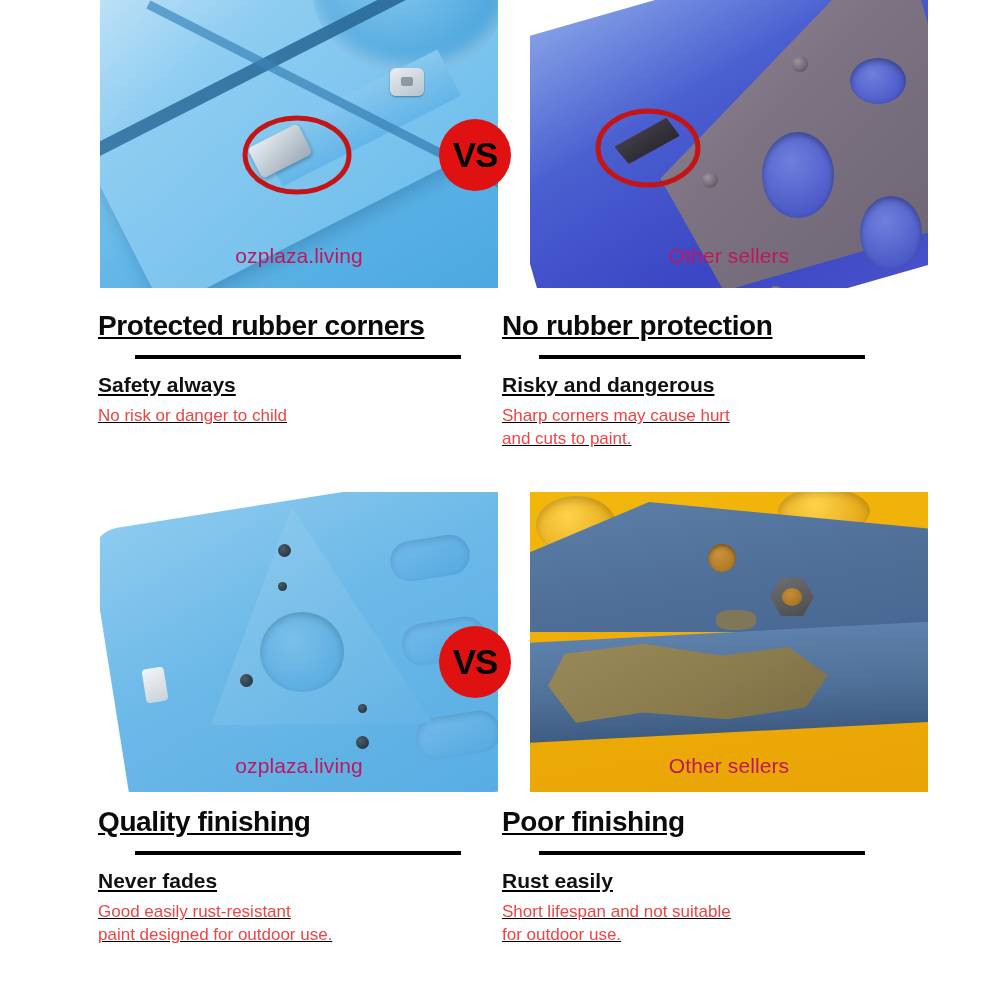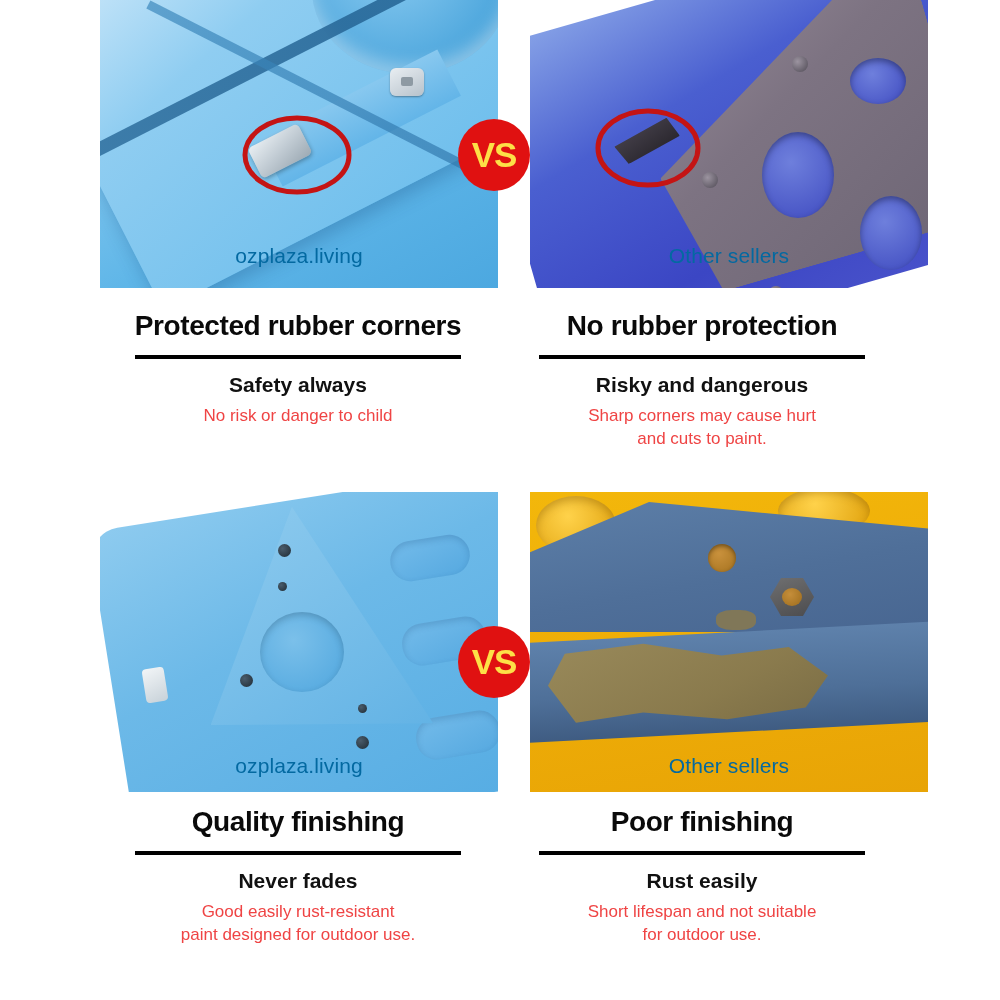--- a/index.html
+++ b/index.html
@@ -283,54 +283,55 @@
   .img-br .ydish-2 { left: 248px; top: -4px; width: 92px; height: 46px; }
   .img-br .ydish-3 { left: 344px; top: 74px; width: 60px; height: 52px; }
 
   
   .watermark {
     position: absolute;
     left: 0;
     width: 100%;
     text-align: center;
     font-size: 21px;
-    color: #0369a1;
+    color: #be185d;
     font-family: "Liberation Sans", sans-serif;
     letter-spacing: .1px;
     z-index: 4;
   }
   .row-top .watermark    { bottom: 20px; }
   .row-bottom .watermark { bottom: 14px; }
 
   
   .vs-badge {
     position: absolute;
-    left: 458px;
+    left: 439px;
     width: 72px;
     height: 72px;
     border-radius: 50%;
     background: #e01111;
-    color: #fde047;
+    color: #000000;
     font-size: 35px;
     font-weight: bold;
     font-family: "Liberation Sans", sans-serif;
     display: flex;
     align-items: center;
     justify-content: center;
     letter-spacing: -1px;
     z-index: 10;
   }
   .row-top .vs-badge    { top: 119px; }
   .row-bottom .vs-badge { top: 146px; }
 
   
   .textcol {
     position: absolute;
     width: 400px;
-    text-align: center;
+    text-align: left;
+    text-decoration: underline;
   }
   .textcol-left  { left: 98px; }
   .textcol-right { left: 502px; }
 
   .row-top .textcol    { top: 310px; }
   .row-bottom .textcol { top: 806px; }
   .row-bottom .textcol { top: 326px; }
 
   .headline {
     font-size: 28px;

